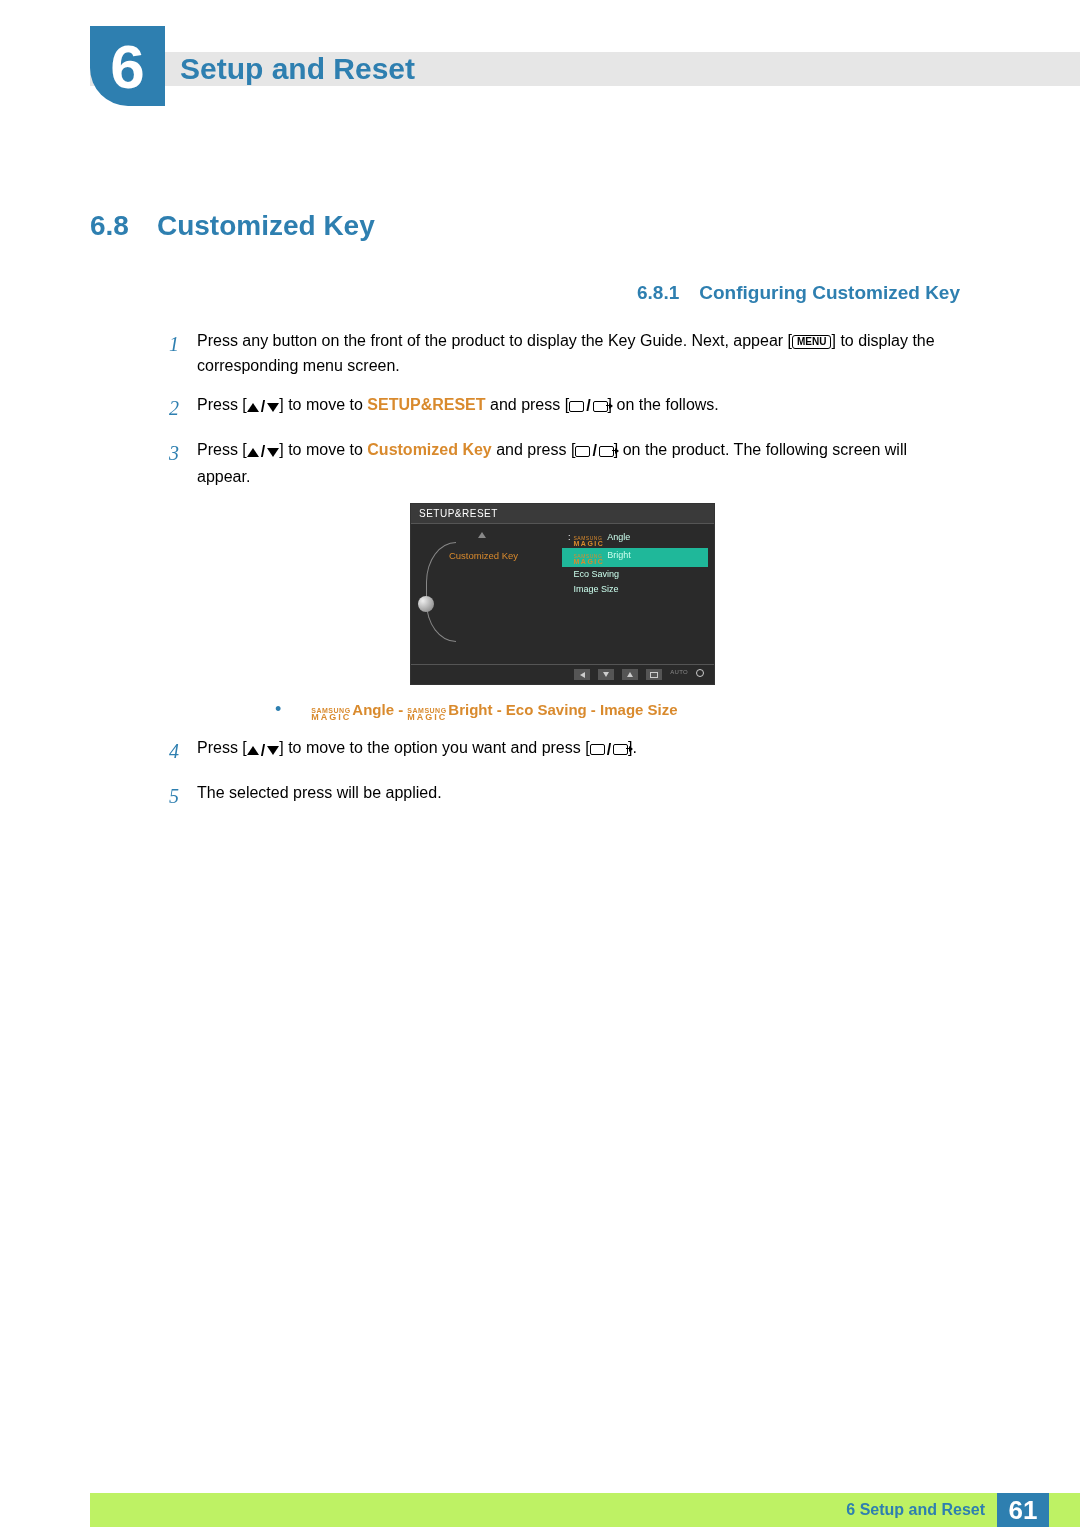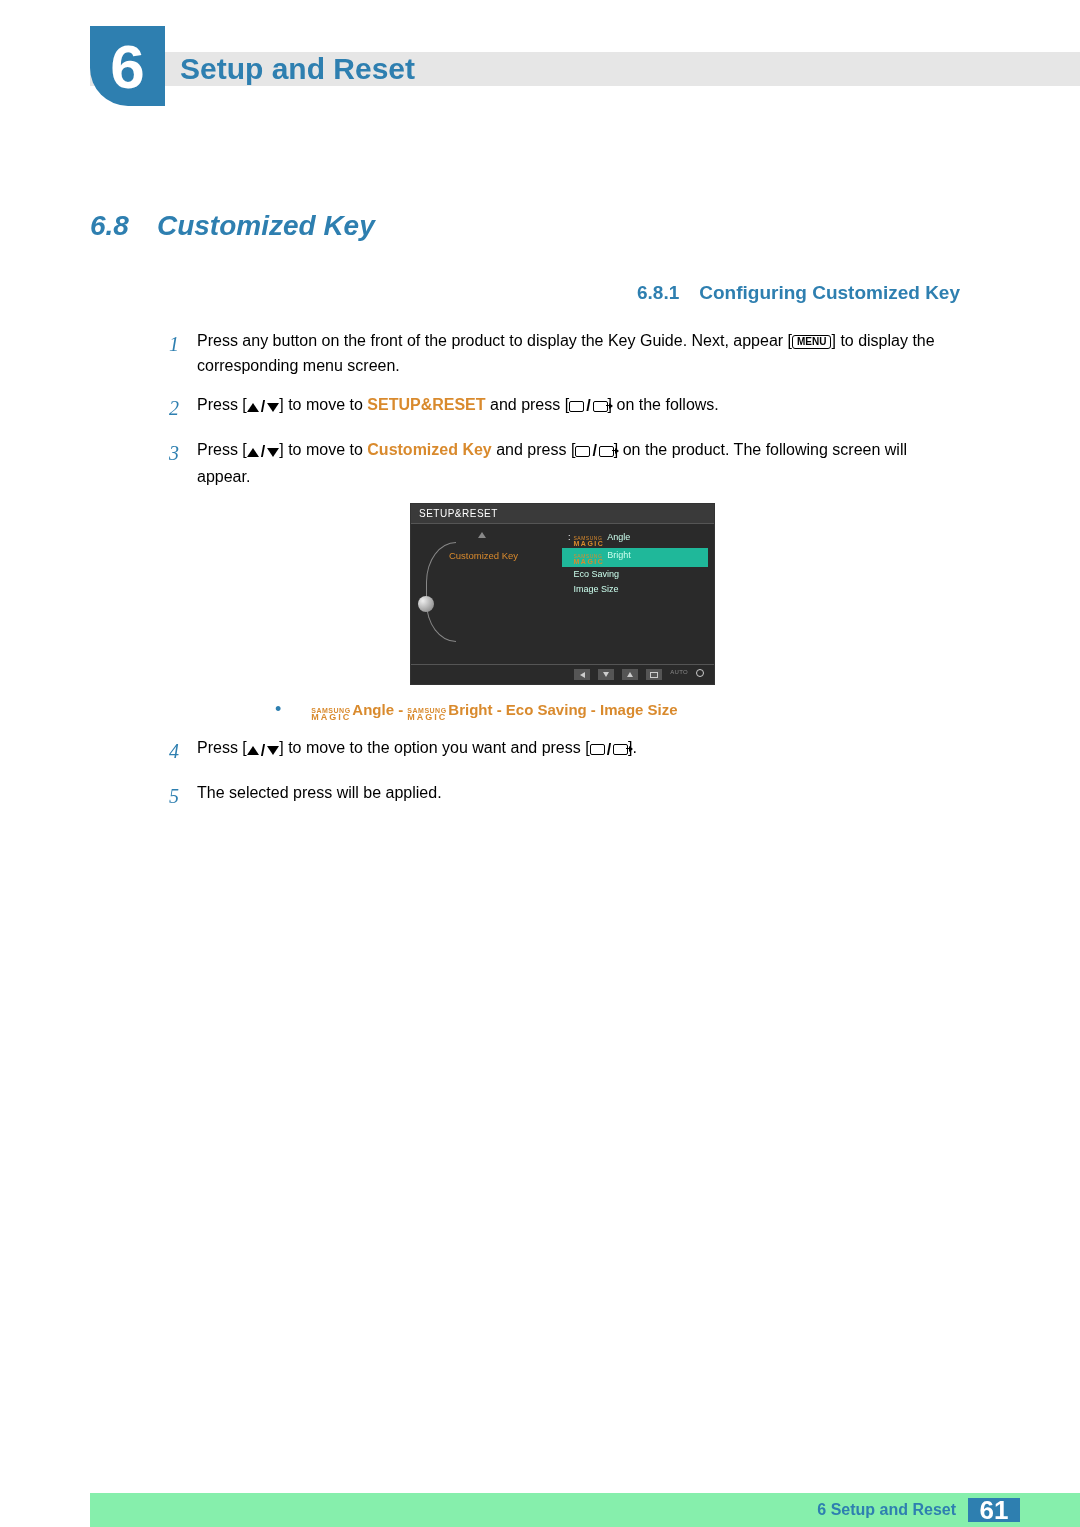--- a/index.html
+++ b/index.html
@@ -56,21 +56,20 @@
     font-weight: bold;
   }
   
   .content {
     padding: 100px 120px 0 90px;
   }
   .section-heading {
     display: flex;
     gap: 28px;
     margin-bottom: 16px;
-    font-style: italic;
   }
   .section-num {
     color: #2e7fb0;
     font-size: 28px;
     font-weight: bold;
   }
   .section-title {
     color: #2e7fb0;
     font-size: 28px;
     font-weight: bold;
@@ -291,42 +290,42 @@
   .samsung-txt { font-size: 7px; letter-spacing: 0.5px; color: #d98a2d; font-weight: bold; }
   .magic-txt { font-size: 9px; letter-spacing: 2px; color: #d98a2d; font-weight: bold; }
 
   
   .footer {
     position: absolute;
     bottom: 30px;
     left: 90px;
     right: 0;
     height: 34px;
-    background: #86efac;
+    background: #bef264;
     display: flex;
     align-items: center;
     justify-content: flex-end;
   }
   .footer-text {
     color: #2e7fb0;
     font-size: 16px;
     font-weight: bold;
     margin-right: 12px;
   }
   .footer-pagebox {
     background: #2e7fb0;
     color: #fff;
     font-size: 26px;
     font-weight: bold;
-    height: 24px;
+    height: 34px;
     width: 52px;
     display: flex;
     align-items: center;
     justify-content: center;
-    margin-right: 60px;
+    margin-right: 31px;
   }
 </style>
 </head>
 <body>
 
 <div class="page">
 
   <div class="header-banner">
     <div class="header-grey">
       <span class="chapter-title">Setup and Reset</span>

